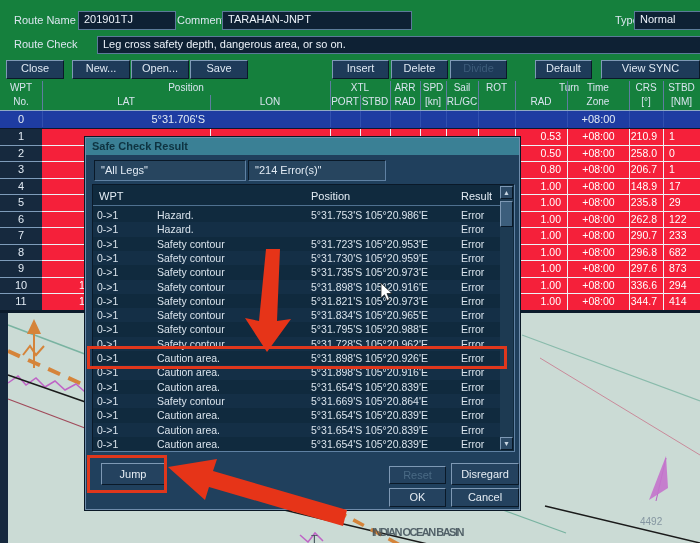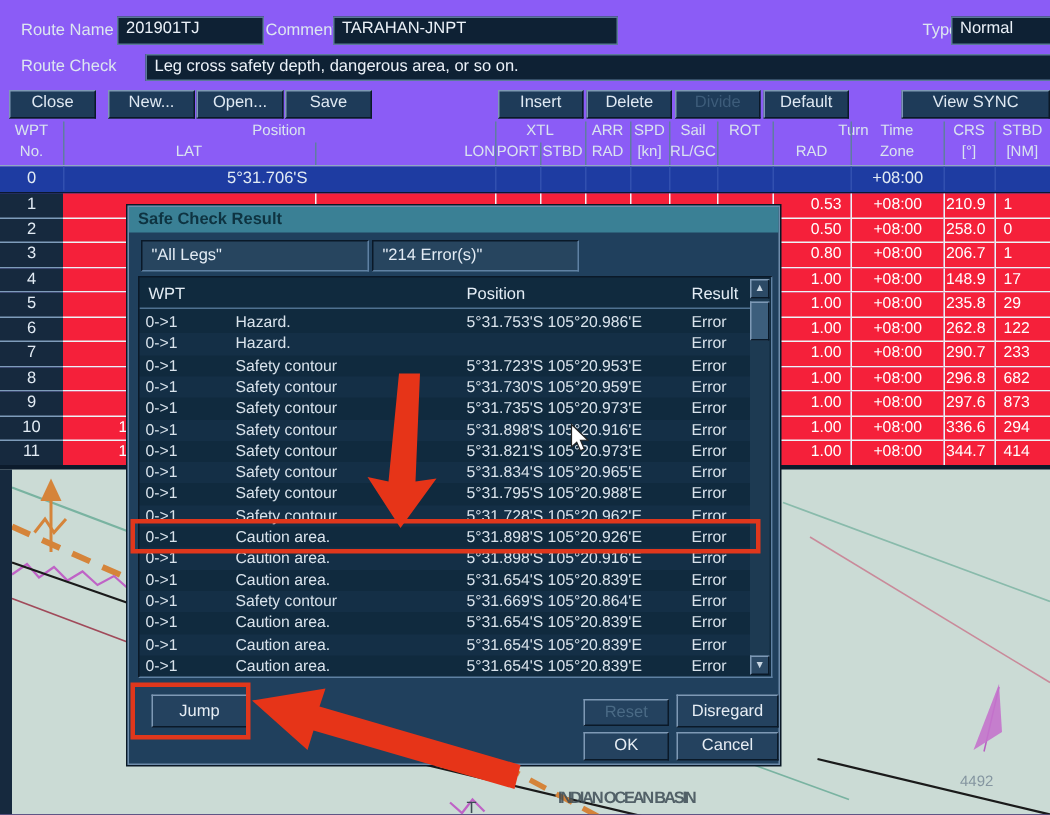--- a/index.html
+++ b/index.html
@@ -1,16 +1,16 @@
 <!DOCTYPE html>
 <html><head>
 <meta charset="utf-8">
 <style>
   html,body{margin:0;padding:0;background:#000;}
-  #screen{position:relative;width:700px;height:543px;background:#8b5cf6;overflow:hidden;
+  #screen{position:relative;width:700px;height:543px;background:#15803d;overflow:hidden;
     font-family:"Liberation Sans",sans-serif;color:#e2ebf4;font-size:11px;}
   .abs{position:absolute;}
   .lbl{color:#dce6f0;white-space:nowrap;}
   .field{background:#0e2134;border:1px solid #5b7a99;color:#ecf2f9;padding:1px 5px;
     white-space:nowrap;overflow:hidden;}
   .btn{background:#1e3b59;border:1px solid;border-color:#7e99b5 #0a1928 #0a1928 #7e99b5;
     color:#dfe9f3;text-align:center;line-height:15px;white-space:nowrap;cursor:default;}
   .btn.disabled{color:#3d5c7a;}
   
   .hline{background:#8fa9c4;height:1px;}
@@ -70,30 +70,30 @@
   <div class="abs lbl" style="left:14px;top:38px;">Route Check</div>
   <div class="abs field" style="left:97px;top:36px;width:592px;height:14px;">Leg cross safety depth, dangerous area, or so on.</div>
 
   <div class="abs btn" style="left:6px;top:60px;width:56px;height:17px;">Close</div>
   <div class="abs btn" style="left:72px;top:60px;width:56px;height:17px;">New...</div>
   <div class="abs btn" style="left:131px;top:60px;width:56px;height:17px;">Open...</div>
   <div class="abs btn" style="left:190px;top:60px;width:56px;height:17px;">Save</div>
   <div class="abs btn" style="left:332px;top:60px;width:55px;height:17px;">Insert</div>
   <div class="abs btn" style="left:391px;top:60px;width:55px;height:17px;">Delete</div>
   <div class="abs btn disabled" style="left:450px;top:60px;width:55px;height:17px;">Divide</div>
-  <div class="abs btn" style="left:509px;top:60px;width:55px;height:17px;">Default</div>
+  <div class="abs btn" style="left:535px;top:60px;width:55px;height:17px;">Default</div>
   <div class="abs btn" style="left:601px;top:60px;width:97px;height:17px;">View SYNC</div>
 
   <div class="abs" id="thead" style="left:0;top:79px;width:700px;height:31px;">
       <div class="hcell" style="left: 42px; width: 288px; top: 3px;">Position</div>
       <div class="hcell" style="left: 330px; width: 60px; top: 3px;">XTL</div>
       <div class="hcell" style="left: 0px; width: 42px; top: 3px;">WPT</div>
       <div class="hcell" style="left: 0px; width: 42px; top: 17px;">No.</div>
       <div class="hcell" style="left: 42px; width: 168px; top: 17px;">LAT</div>
-      <div class="hcell" style="left: 210px; width: 120px; top: 17px; text-align: right;">LON</div>
+      <div class="hcell" style="left: 210px; width: 120px; top: 17px;">LON</div>
       <div class="hcell" style="left: 330px; width: 30px; top: 17px;">PORT</div>
       <div class="hcell" style="left: 360px; width: 30px; top: 17px;">STBD</div>
       <div class="hcell" style="left: 390px; width: 30px; top: 3px;">ARR</div>
       <div class="hcell" style="left: 390px; width: 30px; top: 17px;">RAD</div>
       <div class="hcell" style="left: 420px; width: 26px; top: 3px;">SPD</div>
       <div class="hcell" style="left: 420px; width: 26px; top: 17px;">[kn]</div>
       <div class="hcell" style="left: 446px; width: 32px; top: 3px;">Sail</div>
       <div class="hcell" style="left: 446px; width: 32px; top: 17px;">RL/GC</div>
       <div class="hcell" style="left: 478px; width: 37px; top: 3px;">ROT</div>
       <div class="hcell" style="left: 478px; width: 37px; top: 17px; margin-top: 36px;">[°/min]</div>

